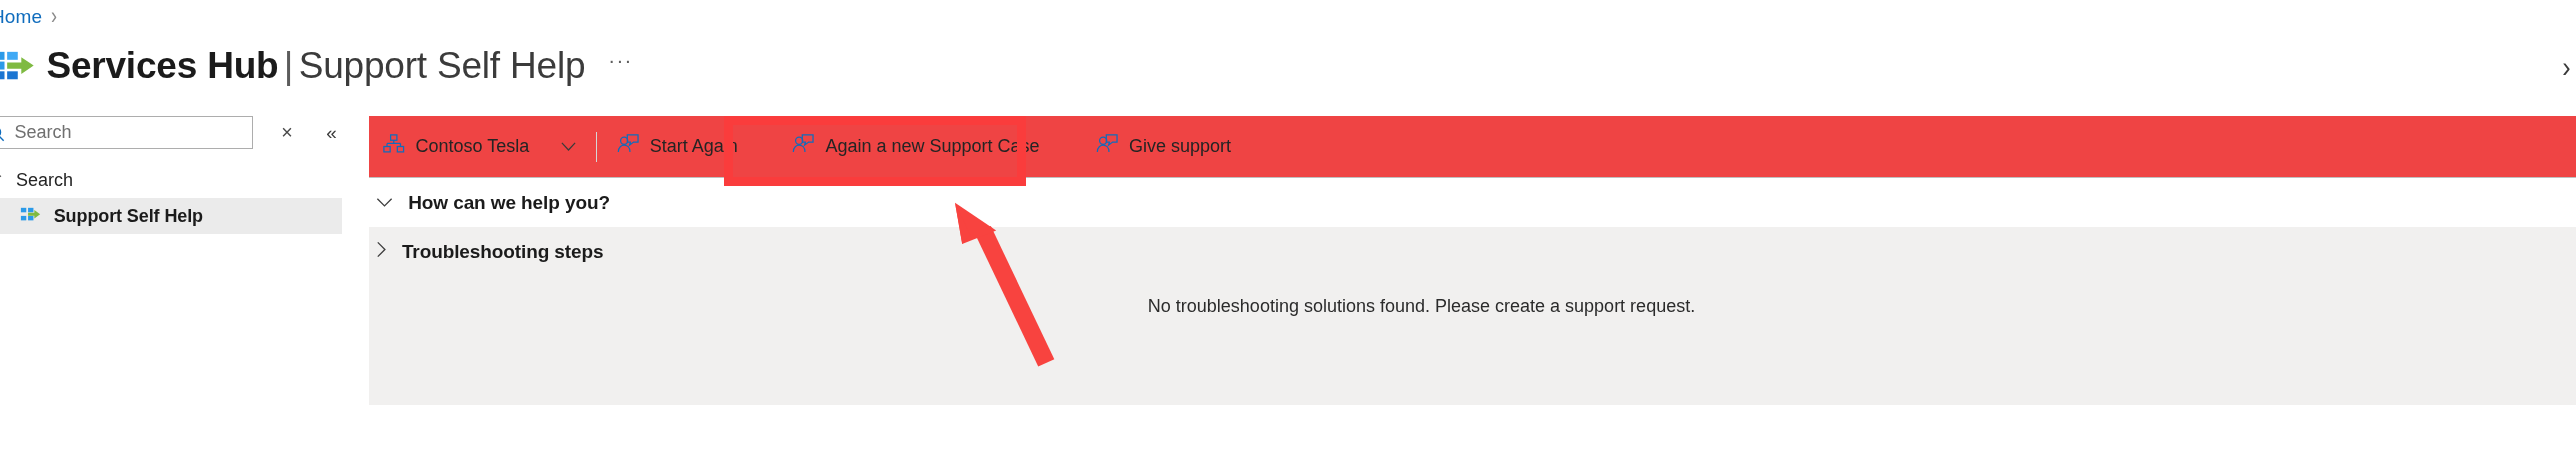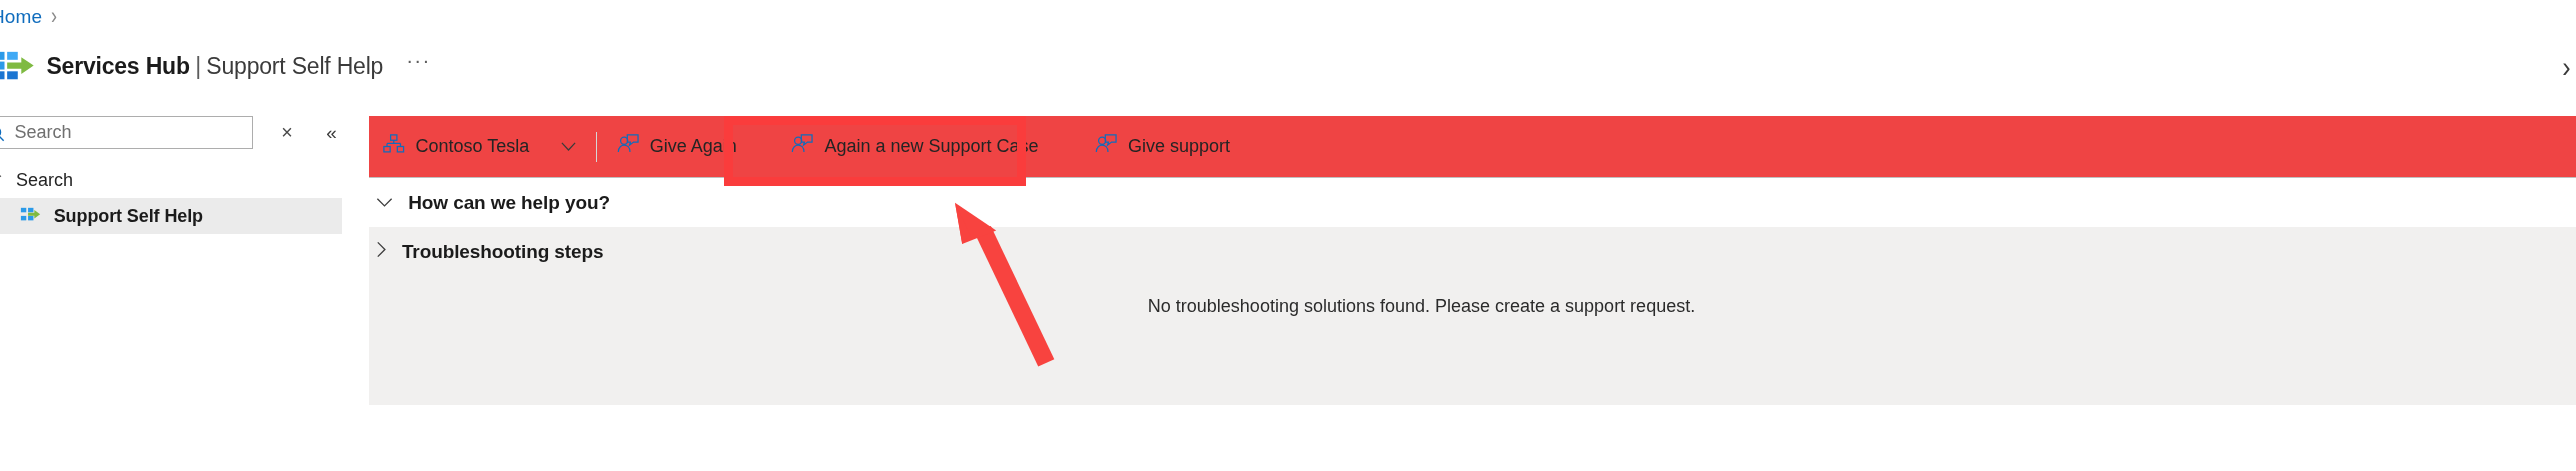--- a/index.html
+++ b/index.html
@@ -25,21 +25,21 @@
 
   
   #title-row {
     position: absolute; left: 0px; top: 46px;
     display: flex; align-items: center; gap: 0px;
     height: 39px;
   }
   #app-logo { width: 50px; height: 39px; position: relative; margin-left: -7.2px; }
   #app-logo svg { position: absolute; left: 0; top: 1.8px; }
   #page-title {
-    font-size: 23px; line-height: 36px; color: #242424;
+    font-size: 37px; line-height: 36px; color: #242424;
     white-space: nowrap; margin-left: 3.6px; letter-spacing: -0.2px;
   }
   #page-title .t-bold { font-weight: 700; color:#1b1b1b; }
   #page-title .t-pipe { font-weight: 300; color: #5c5c5c; padding: 0 5.4px; }
   #page-title .t-light { font-weight: 400; color: #3b3b3b; }
   #title-ellipsis {
     margin-left: 23px; font-size: 20.6px; color: #5e5e5e; letter-spacing: 1.3px;
     cursor: default; line-height: 36px; position: relative; top: -5.4px;
   }
 
@@ -231,21 +231,21 @@
     <span class="tb-sep"></span>
 
     <button class="tb-btn">
       <span>
         <svg width="22.4" height="19.7" viewBox="0 0 25 22">
           <circle cx="8" cy="7.5" r="4" fill="none" stroke="#0f6cbd" stroke-width="1.4"></circle>
           <path d="M1.5 20 C1.5 14.5 5 12.5 8 12.5 C11 12.5 14.5 14.5 14.5 20" fill="none" stroke="#0f6cbd" stroke-width="1.4"></path>
           <path d="M11.5 1 L23.5 1 L23.5 9 L18.5 9 L14 12.5 L15 9 L11.5 9 Z" fill="none" stroke="#0f6cbd" stroke-width="1.4"></path>
         </svg>
       </span>
-      <span>Give Again</span>
+      <span>Start Again</span>
     </button>
 
     <span class="tb-sep" style="visibility:hidden"></span>
 
     <button class="tb-btn" style="margin-left:14.3px;">
       <span>
         <svg width="22.4" height="19.7" viewBox="0 0 25 22">
           <circle cx="8" cy="7.5" r="4" fill="none" stroke="#0f6cbd" stroke-width="1.4"></circle>
           <path d="M1.5 20 C1.5 14.5 5 12.5 8 12.5 C11 12.5 14.5 14.5 14.5 20" fill="none" stroke="#0f6cbd" stroke-width="1.4"></path>
           <path d="M11.5 1 L23.5 1 L23.5 9 L18.5 9 L14 12.5 L15 9 L11.5 9 Z" fill="none" stroke="#0f6cbd" stroke-width="1.4"></path>

